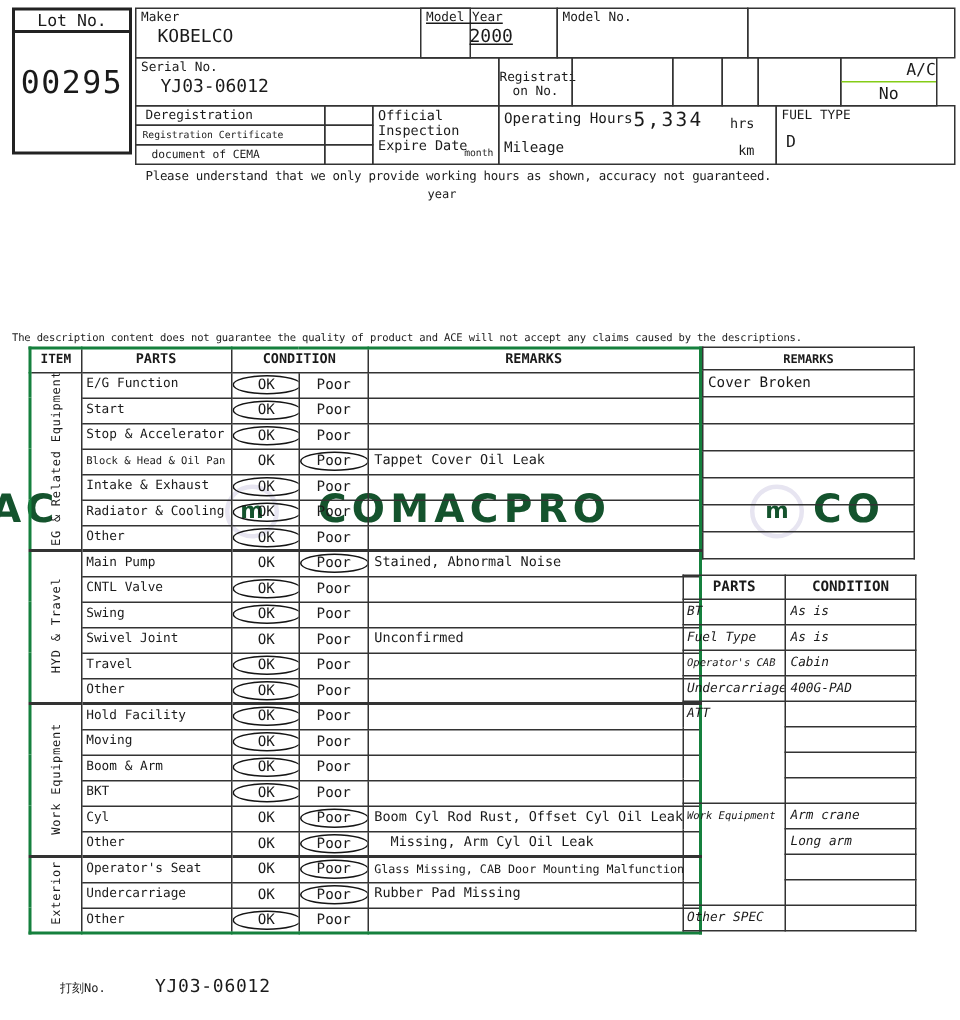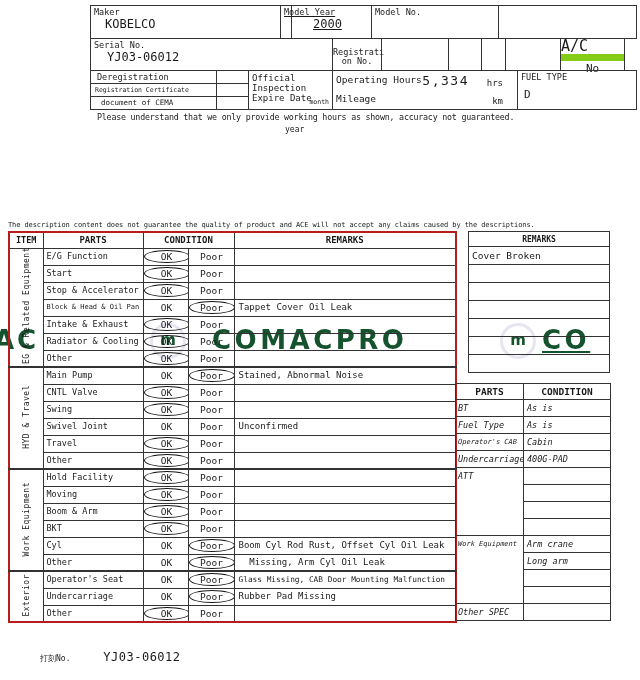--- a/index.html
+++ b/index.html
@@ -4,44 +4,44 @@
 <style>
   html,body{margin:0;padding:0;background:#fff;}
   body{width:640px;height:680px;position:relative;font-family:"DejaVu Sans Mono","Liberation Mono",monospace;color:#1a1a1a;overflow:hidden;}
   .abs{position:absolute;box-sizing:border-box;}
 
   
   .wm{position:absolute;top:320px;left:0;width:640px;height:42px;color:#14532d;font-weight:bold;font-family:"DejaVu Sans",sans-serif;pointer-events:none;}
   .wm span{position:absolute;}
   .wm-frag-left{left:-6px;top:5px;font-size:26px;letter-spacing:3px;}
   .wm-text{left:212px;top:5px;font-size:26px;letter-spacing:3.5px;}
-  .wm-frag-right{left:542px;top:5px;font-size:26px;letter-spacing:3.5px;text-decoration:underline;}
+  .wm-frag-right{left:542px;top:5px;font-size:26px;letter-spacing:3.5px;}
   .wm-logo{width:30px;height:30px;border:3px solid #e7e5f1;border-radius:50%;top:3px;text-align:center;line-height:28px;font-size:15px;}
   .wm-logo.l1{left:150px;} .wm-logo.l2{left:500px;}
 
   
   .hdr{left:8px;top:5px;width:629px;height:105px;}
   .lot-box{position:absolute;left:0;top:0;width:80px;height:98px;border:2px solid #222;box-sizing:border-box;}
   .lot-label{height:13px;border-bottom:2px solid #222;text-align:center;font-size:11px;line-height:13px;}
   .lot-value{text-align:center;font-size:21px;margin-top:21px;letter-spacing:1px;}
   .hc{position:absolute;border:1px solid #333;box-sizing:border-box;background:transparent;}
   .cl{font-size:8.5px;padding:1px 0 0 3px;white-space:nowrap;}
   .cv{font-size:12px;white-space:nowrap;}
-  .c-maker{left:82px;top:0;width:202px;height:34px;}
+  .c-maker{left:82px;top:0;width:224px;height:34px;}
   .c-myear{left:272px;top:0;width:92px;height:34px;text-decoration:underline;}
   .c-mno{left:363px;top:0;width:128px;height:34px;}
   .c-tempty{left:490px;top:0;width:139px;height:34px;}
   .c-serial{left:82px;top:33px;width:243px;height:33px;}
   .c-regno{left:324px;top:33px;width:50px;height:33px;font-size:8.5px;text-align:center;white-space:pre-line;line-height:9px;padding-top:9px;}
   .c-r2a{left:373px;top:33px;width:68px;height:33px;}
   .c-r2b{left:440px;top:33px;width:34px;height:33px;}
   .c-r2c{left:473px;top:33px;width:25px;height:33px;}
   .c-r2d{left:497px;top:33px;width:56px;height:33px;}
   .c-ac{left:552px;top:33px;width:65px;height:33px;}
-  .ac-top{height:15px;border-bottom:7px solid #84cc16;text-align:left;font-size:15px;line-height:15px;}
+  .ac-top{height:15px;border-bottom:1px solid #84cc16;text-align:right;font-size:11px;line-height:15px;}
   .ac-bot{text-align:center;font-size:11px;line-height:16px;}
   .c-d1{left:82px;top:65px;width:127px;height:14px;font-size:8.5px;line-height:12px;padding-left:6px;}
   .c-d2{left:82px;top:78px;width:127px;height:14px;font-size:6.5px;line-height:12px;padding-left:4px;}
   .c-d3{left:82px;top:91px;width:127px;height:14px;font-size:7.5px;line-height:12px;padding-left:10px;}
   .c-b1{left:208px;top:65px;width:33px;height:14px;}
   .c-b2{left:208px;top:78px;width:33px;height:14px;}
   .c-b3{left:208px;top:91px;width:33px;height:14px;}
   .c-official{left:240px;top:65px;width:85px;height:40px;font-size:9px;line-height:10px;padding:2px 0 0 3px;}
   .ym{position:absolute;bottom:2px;left:0;width:100%;height:10px;}
   .ym .year{position:absolute;left:36px;font-size:8px;margin-top:28px;}
@@ -58,21 +58,21 @@
   .disclaimer{left:97px;top:112px;font-size:8.3px;letter-spacing:-0.2px;white-space:nowrap;}
 
   
   .notice{left:8px;top:221px;font-size:7px;letter-spacing:-0.1px;white-space:nowrap;}
 
   
   table{border-collapse:collapse;table-layout:fixed;background:transparent;}
   td,th{border:1px solid #333;overflow:hidden;box-sizing:border-box;padding:0;}
 
   
-  .main-tbl{position:absolute;left:8px;top:231px;width:447px;border:2px solid #b91c1c;}
+  .main-tbl{position:absolute;left:19px;top:231px;width:447px;border:2px solid #15803d;}
   .main-tbl th{height:16px;font-size:9px;font-weight:bold;text-align:center;}
   .main-tbl td{height:17px;line-height:15px;}
   .item-cell{text-align:center;vertical-align:middle;}
   .vlabel{display:inline-block;writing-mode:vertical-rl;transform:rotate(180deg);font-size:8px;letter-spacing:0.5px;white-space:nowrap;max-height:115px;}
   .parts-cell{font-size:8.5px;padding-left:3px;white-space:nowrap;}
   .parts-cell.sm{font-size:7px;}
   .cond-cell{text-align:center;font-size:9.5px;}
   .cond-pill{display:inline-block;width:46px;height:13px;line-height:12px;border:1.5px solid transparent;border-radius:50%;box-sizing:border-box;}
   .circled{border-color:#151515;}
   .remark-cell{font-size:9px;padding-left:4px;white-space:pre;}
@@ -104,20 +104,24 @@
 
   <div class="wm">
     <span class="wm-frag-left">AC</span>
     <span class="wm-logo l1">m</span>
     <span class="wm-text">COMACPRO</span>
     <span class="wm-logo l2">m</span>
     <span class="wm-frag-right">CO</span>
   </div>
 
   <div class="abs hdr">
+    <div class="lot-box">
+      <div class="lot-label">Lot No.</div>
+      <div class="lot-value">00295</div>
+    </div>
 
     <div class="hc c-maker">
       <div class="cl">Maker</div>
       <div class="cv" style="padding-left:14px;">KOBELCO</div>
     </div>
     <div class="hc c-myear">
       <div class="cl">Model Year</div>
       <div class="cv" style="padding-left:32px;">2000</div>
     </div>
     <div class="hc c-mno">

